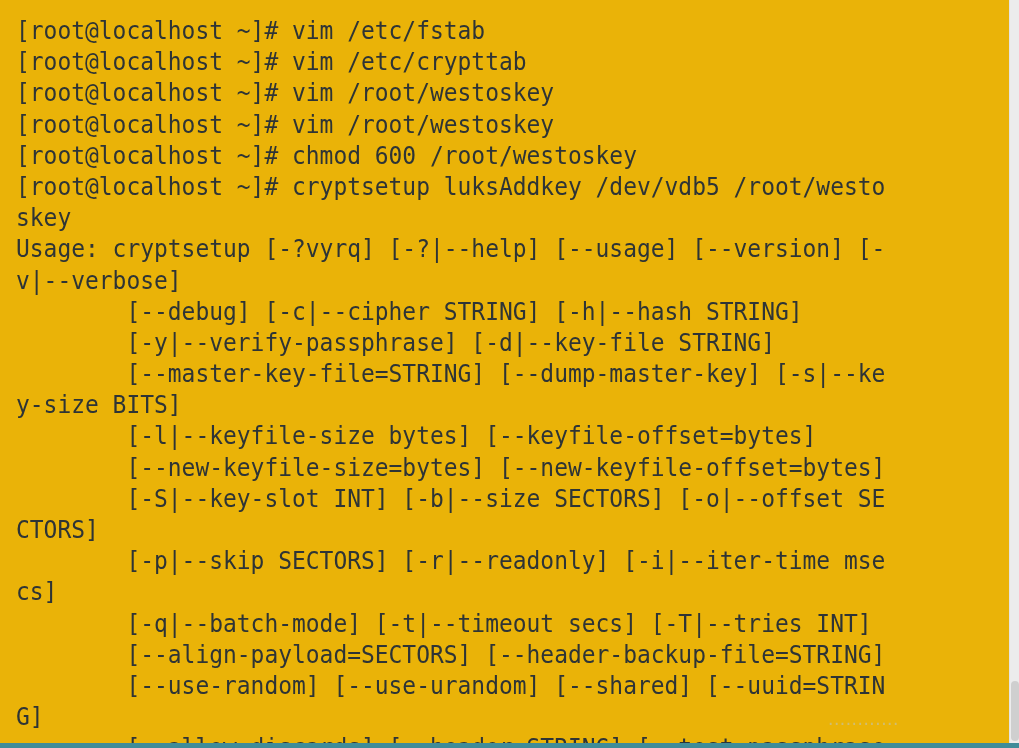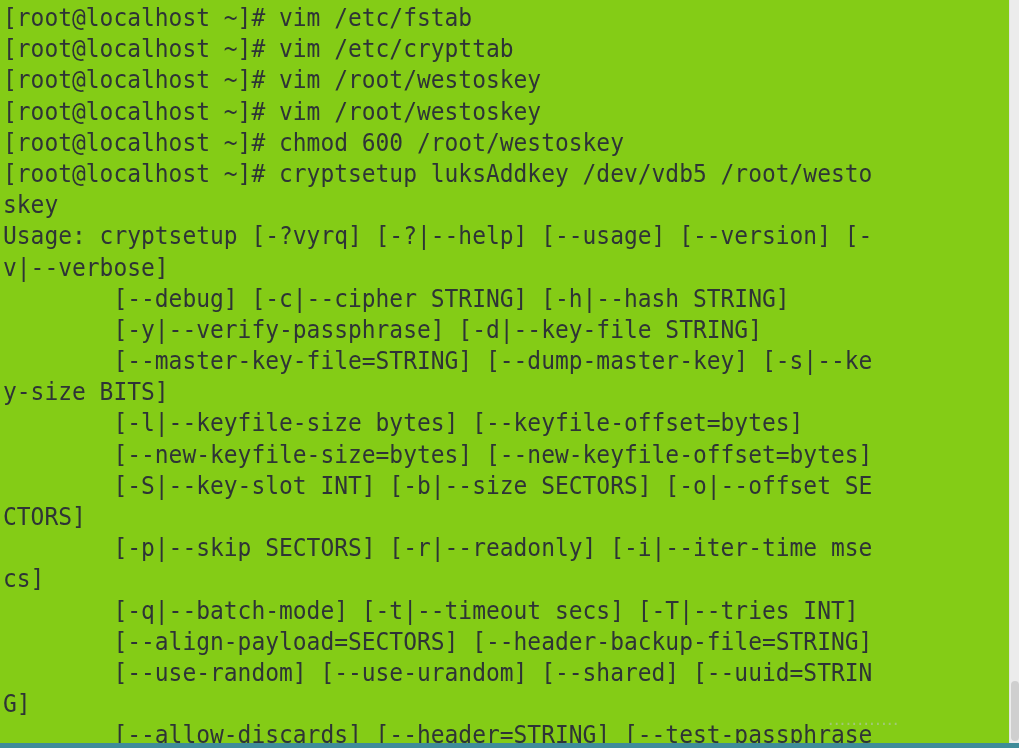--- a/index.html
+++ b/index.html
@@ -20,25 +20,25 @@
     height: 748px;
     background: #ffffff;
     overflow: hidden;
   }
   #terminal-output {
     position: absolute;
     left: 0;
     top: 0;
     width: 1009px;
     height: 743px;
-    padding: 3px;
+    padding: 16px;
     margin: 0;
     box-sizing: border-box;
     overflow: hidden;
-    background: #84cc16;
+    background: #eab308;
   }
   .term-line {
     display: block;
     height: 31.2px;
     line-height: 31.2px;
     font-size: 24px;
     letter-spacing: 0px;
     color: #2e3436;
     white-space: pre;
     font-family: "DejaVu Sans Mono", "Liberation Mono", monospace;

